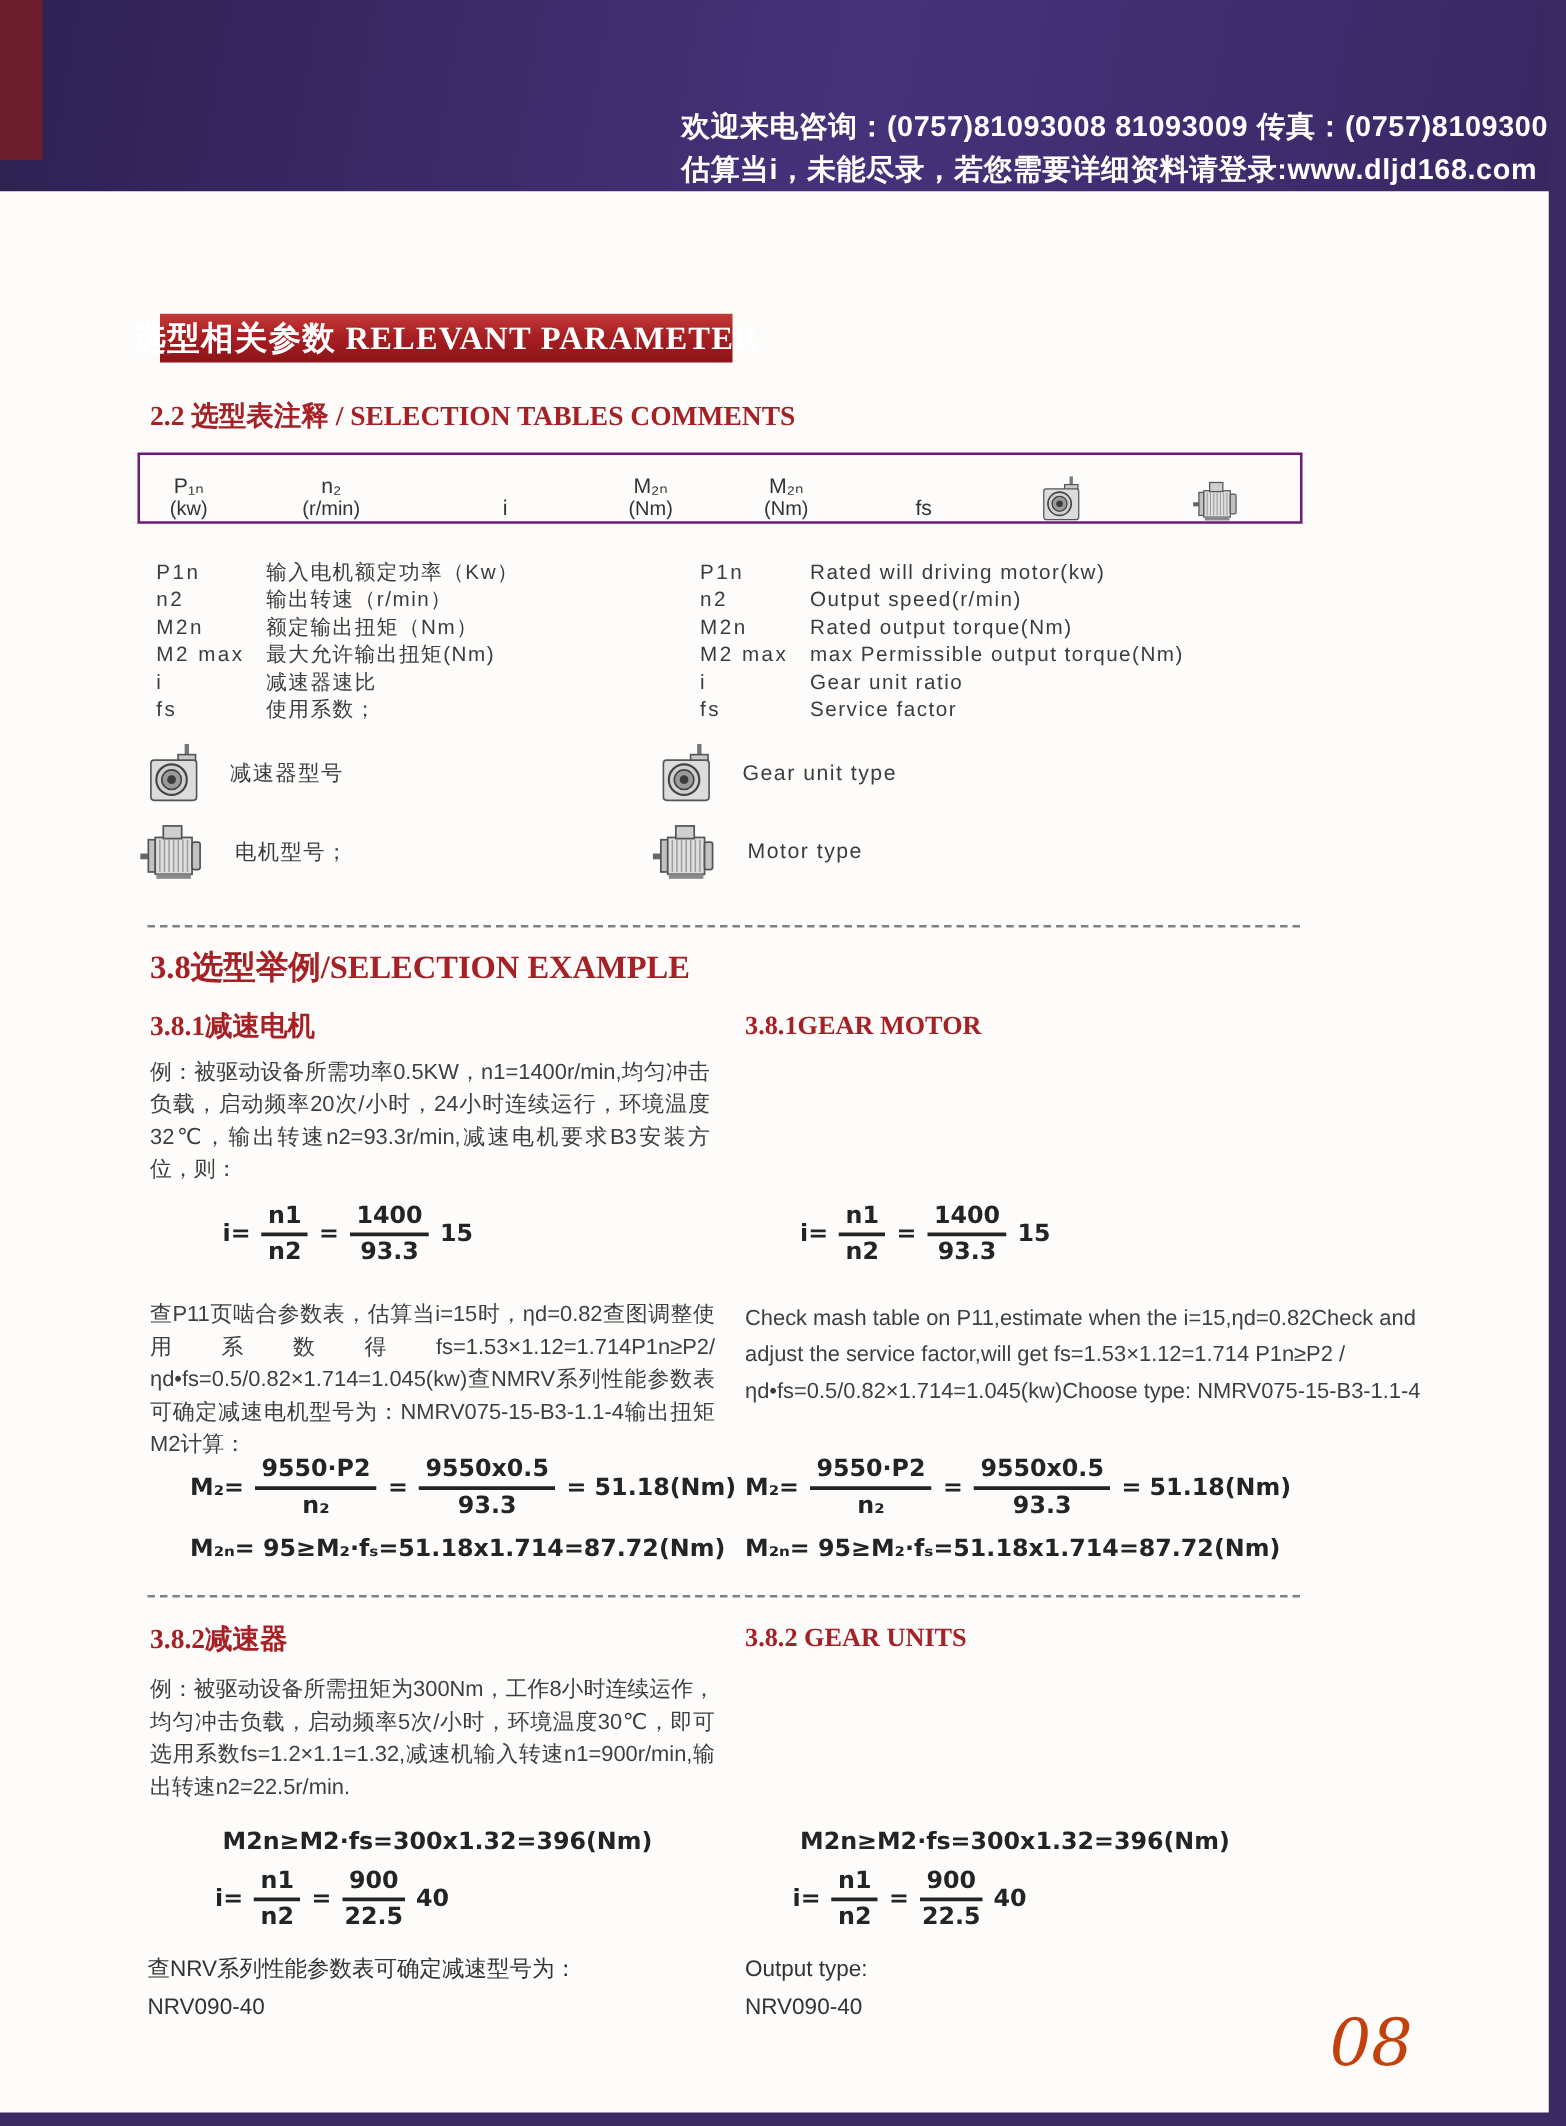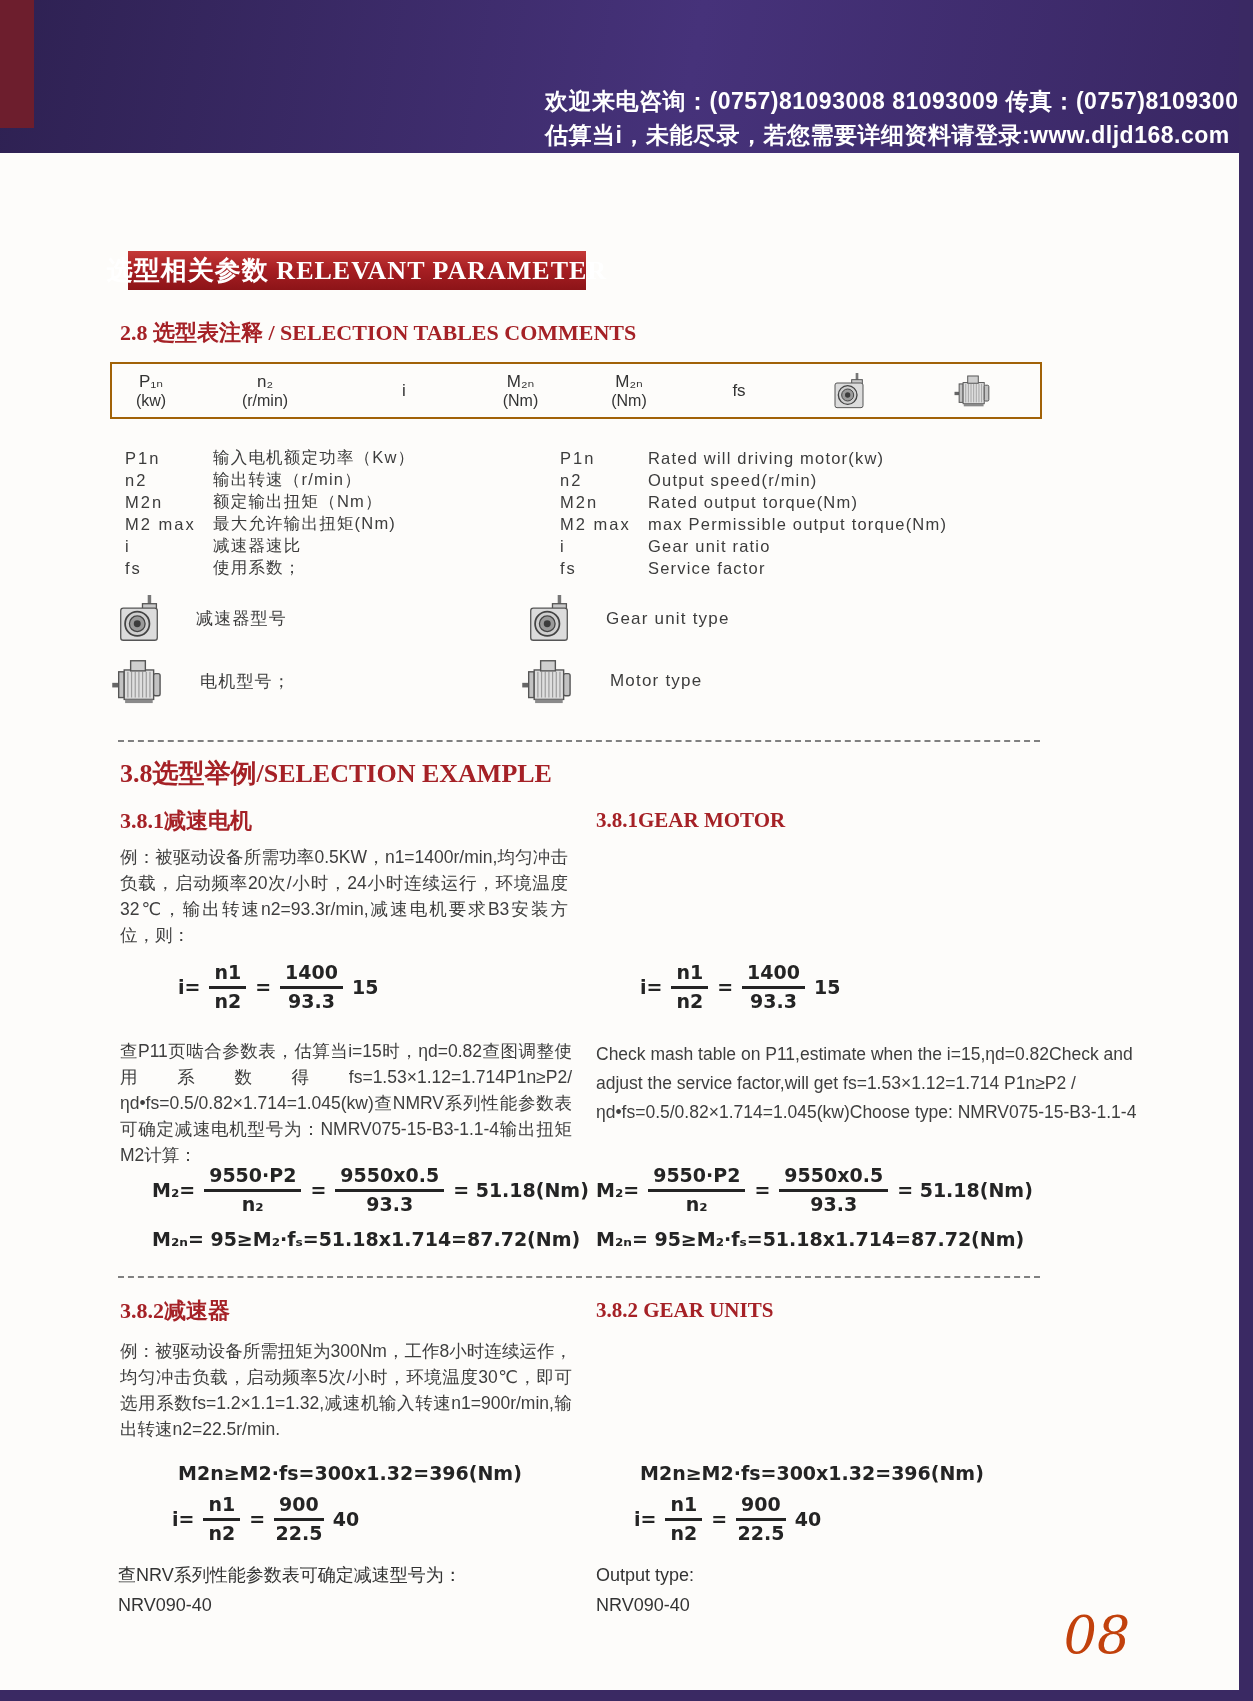--- a/index.html
+++ b/index.html
@@ -25,33 +25,33 @@
                font-weight:bold;white-space:nowrap;}
   .h37{left:120px;top:318px;font-size:22px;}
   .h38{left:120px;top:756px;font-size:26px;}
   .h381cn{left:120px;top:806px;font-size:22px;}
   .h381en{left:596px;top:808px;font-size:21px;}
   .h382cn{left:120px;top:1296px;font-size:22px;}
   .h382en{left:596px;top:1298px;font-size:21px;}
 
   
   .param-table{position:absolute;left:110px;top:362px;width:928px;height:53px;
-               border:2px solid #a16207;display:flex;align-items:center;}
+               border:2px solid #701a75;display:flex;align-items:flex-end;}
   .pt-cell{display:flex;flex-direction:column;align-items:center;justify-content:center;
            font-size:17px;color:#333;}
   .pt-sym{line-height:20px;}
   .pt-unit{line-height:18px;font-size:16px;}
   .pt-icon{display:flex;align-items:center;justify-content:center;}
 
   
   .defs{position:absolute;font-size:16.5px;color:#3c3c3c;}
   .def-row{display:flex;height:22px;align-items:center;}
   .def-term{width:88px;letter-spacing:2px;white-space:nowrap;flex:none;}
   .def-desc{letter-spacing:1.2px;white-space:nowrap;}
-  .icon-row{position:absolute;display:flex;align-items:center;gap:36px;color:#3c3c3c;
+  .icon-row{position:absolute;display:flex;align-items:center;gap:24px;color:#3c3c3c;
             font-size:17px;letter-spacing:1.2px;white-space:nowrap;}
 
   .dashed{position:absolute;left:118px;width:922px;height:0;border-top:2px dashed #808080;}
 
   
   .para{position:absolute;font-size:17.5px;line-height:26px;color:#3e3e3e;text-align:justify;}
   .para-en{line-height:29px;text-align:left;}
   .choose{position:absolute;font-size:18px;line-height:30px;color:#333;}
 
   
@@ -103,21 +103,21 @@
     </div>
   </div>
   <div class="maroon-box"></div>
   <div class="right-strip"></div>
   <div class="bottom-strip"></div>
 
   <div class="red-banner">
     <span>选型相关参数 RELEVANT PARAMETER</span>
   </div>
 
-  <div class="h-red-serif h37">2.8 选型表注释 / SELECTION TABLES COMMENTS</div>
+  <div class="h-red-serif h37">2.2 选型表注释 / SELECTION TABLES COMMENTS</div>
 
   <div class="param-table">
     <div class="pt-cell" style="width:78px">
       <span class="pt-sym">P₁ₙ</span>
       <span class="pt-unit">(kw)</span>
     </div>
     <div class="pt-cell" style="width:150px">
       <span class="pt-sym">n₂</span>
       <span class="pt-unit">(r/min)</span>
     </div>

